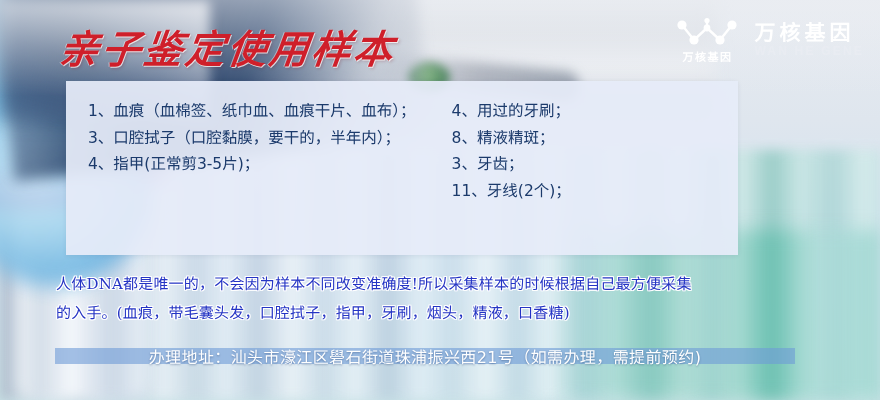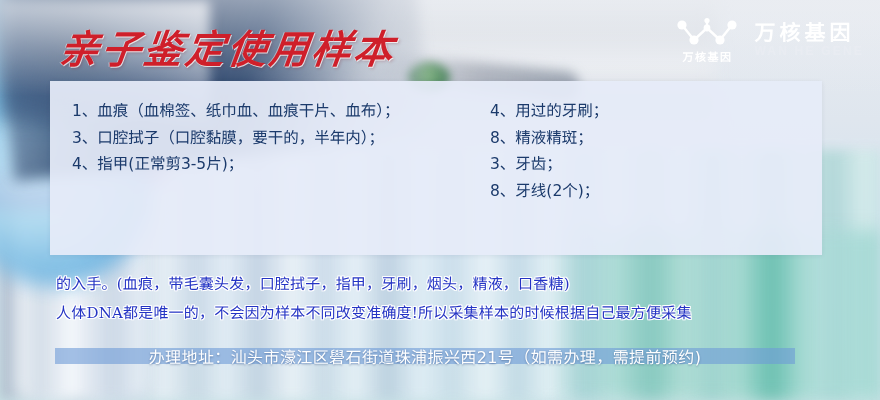--- a/index.html
+++ b/index.html
@@ -169,21 +169,21 @@
     color:#cf1f2a;
     transform:skewX(-7deg);
     text-shadow:
       1px 1px 0 rgba(255,255,255,.75),
       -1px 0 0 rgba(255,255,255,.45),
       2px 2px 3px rgba(120,20,30,.22);
   }
 
   
   .panel{
-    position:absolute;left:50px;top:81px;width:772px;height:174px;
+    position:absolute;left:66px;top:81px;width:672px;height:174px;
     background:rgba(230,236,249,.93);
     box-shadow:0 1px 4px rgba(60,80,120,.10);
     display:flex;
   }
   .col{padding:17px 0 0 0;box-sizing:border-box;}
   .col-left{width:418px;padding-left:22px;}
   .col-right{width:354px;padding-left:22px;}
   .li{
     color:#1b3a6b;font-size:15.5px;line-height:26.5px;white-space:nowrap;
     font-family:"DejaVu Sans","Liberation Sans",sans-serif;
@@ -271,26 +271,26 @@
   <div class="panel">
     <div class="col col-left">
       <div class="li">1、血痕（血棉签、纸巾血、血痕干片、血布）；</div>
       <div class="li">3、口腔拭子（口腔黏膜，要干的，半年内）；</div>
       <div class="li">4、指甲(正常剪3-5片)；</div>
     </div>
     <div class="col col-right">
       <div class="li">4、用过的牙刷；</div>
       <div class="li">8、精液精斑；</div>
       <div class="li">3、牙齿；</div>
-      <div class="li">8、牙线(2个)；</div>
+      <div class="li">11、牙线(2个)；</div>
     </div>
   </div>
 
   <div class="para">
+    <p>人体DNA都是唯一的，不会因为样本不同改变准确度!所以采集样本的时候根据自己最方便采集</p>
     <p>的入手。(血痕，带毛囊头发，口腔拭子，指甲，牙刷，烟头，精液，口香糖)</p>
-    <p>人体DNA都是唯一的，不会因为样本不同改变准确度!所以采集样本的时候根据自己最方便采集</p>
   </div>
 
   <div class="addr">
     <span class="addr-text">办理地址：汕头市濠江区礐石街道珠浦振兴西21号（如需办理，需提前预约)</span>
   </div>
 
 </div>
 
 </body></html>

